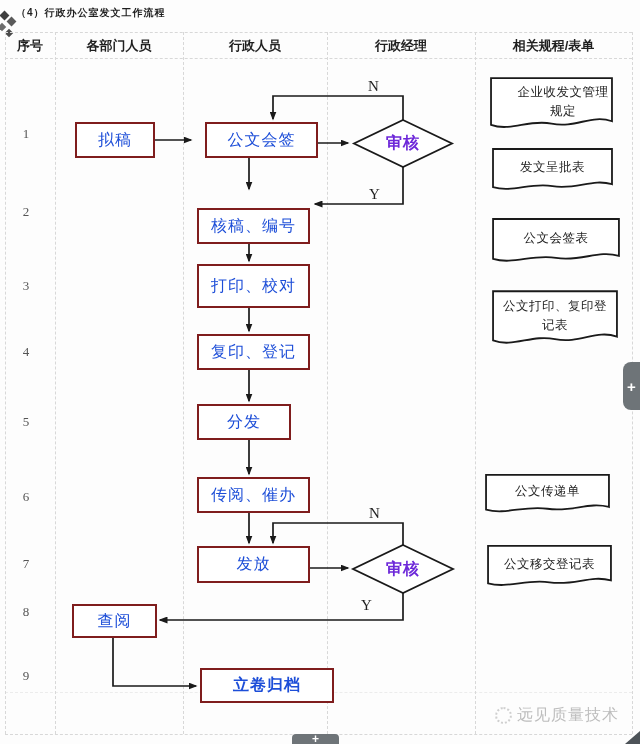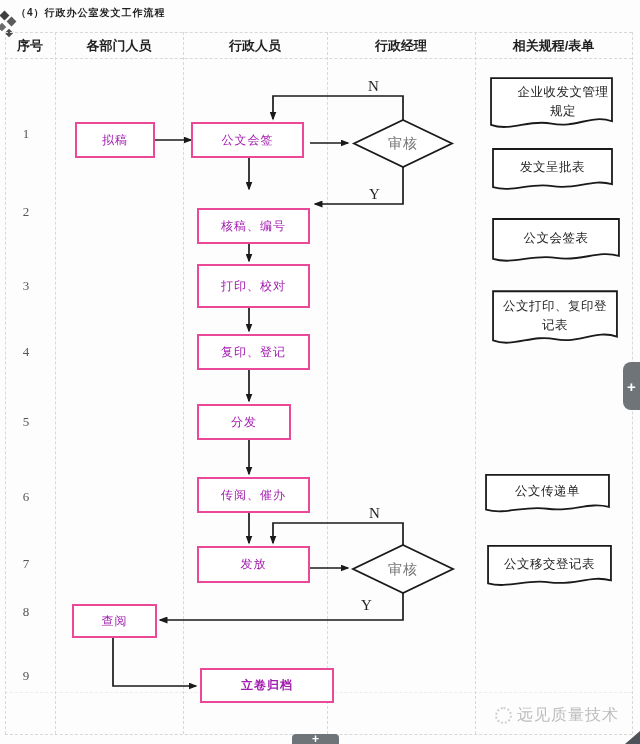--- a/index.html
+++ b/index.html
@@ -15,25 +15,25 @@
   
   .vline{border-left:1px dashed #d8d8d8;width:0;}
   .hline{border-top:1px dashed #d8d8d8;height:0;}
   .hline.faint{border-top:1px dashed #ececec;}
   
   .hcell{top:33px;height:25px;line-height:25px;text-align:center;font-size:13px;font-weight:bold;color:#1f1f1f;}
   
   .rownum{width:22px;height:18px;text-align:center;font-size:13px;color:#555;font-family:"Liberation Serif","DejaVu Serif",serif;}
   
   .node{
-    border:2px solid #ec4899;background:#fff;display:flex;align-items:center;justify-content:center;
-    font-size:12px;color:#a21caf;letter-spacing:1px;box-sizing:border-box;z-index:3;
+    border:2px solid #7f1d1d;background:#fff;display:flex;align-items:center;justify-content:center;
+    font-size:16px;color:#1d4ed8;letter-spacing:1px;box-sizing:border-box;z-index:3;
   }
   
-  .dlabel{display:flex;align-items:center;justify-content:center;font-size:14px;color:#737373;letter-spacing:1px;z-index:4;}
+  .dlabel{display:flex;align-items:center;justify-content:center;font-size:16px;color:#6d28d9;letter-spacing:1px;z-index:4;font-weight:bold;}
   .doctext{
     display:flex;align-items:center;justify-content:center;text-align:center;
     font-size:12.5px;color:#1f1f1f;letter-spacing:0.5px;line-height:1.55;white-space:pre-line;z-index:4;
   }
   .branch{font-family:"Liberation Serif","DejaVu Serif",serif;font-size:15px;color:#1f1f1f;z-index:4;}
   svg.layer{left:0;top:0;z-index:2;pointer-events:none;}
   
   .plus-tab-right{
     left:623px;top:362px;width:17px;height:48px;background:#6e7478;border-radius:8px 0 0 8px;
     display:flex;align-items:center;justify-content:center;color:#fff;font-size:15px;font-weight:bold;z-index:6;cursor:pointer;
@@ -118,21 +118,21 @@
     <polygon points="403,545 453,569 403,593 353,569" fill="#ffffff" stroke="#1a1a1a" stroke-width="1.8"></polygon>
     <use href="#docshape" x="490" y="77" width="123" height="55"></use>
     <use href="#docshape" x="492" y="148" width="121" height="45"></use>
     <use href="#docshape" x="492" y="218" width="128" height="47"></use>
     <use href="#docshape" x="492" y="290" width="126" height="58"></use>
     <use href="#docshape" x="485" y="474" width="125" height="41"></use>
     <use href="#docshape" x="487" y="545" width="125" height="44"></use>
   </svg>
 
   <div class="abs node" style="left:75px;top:122px;width:80px;height:36px;">拟稿</div>
-  <div class="abs node" style="left:191px;top:122px;width:113px;height:36px;">公文会签</div>
+  <div class="abs node" style="left:205px;top:122px;width:113px;height:36px;">公文会签</div>
   <div class="abs node" style="left:197px;top:192px;width:113px;height:36px;margin-top:16px;">核稿、编号</div>
   <div class="abs node" style="left:197px;top:264px;width:113px;height:44px;">打印、校对</div>
   <div class="abs node" style="left:197px;top:334px;width:113px;height:36px;">复印、登记</div>
   <div class="abs node" style="left:197px;top:404px;width:94px;height:36px;">分发</div>
   <div class="abs node" style="left:197px;top:477px;width:113px;height:36px;">传阅、催办</div>
   <div class="abs node" style="left:197px;top:546px;width:113px;height:37px;">发放</div>
   <div class="abs node" style="left:72px;top:604px;width:85px;height:34px;">查阅</div>
   <div class="abs node" style="left:200px;top:668px;width:134px;height:35px;font-weight:bold;">立卷归档</div>
 
   <div class="abs dlabel" style="left:370px;top:132px;width:66px;height:23px;">审核</div>

